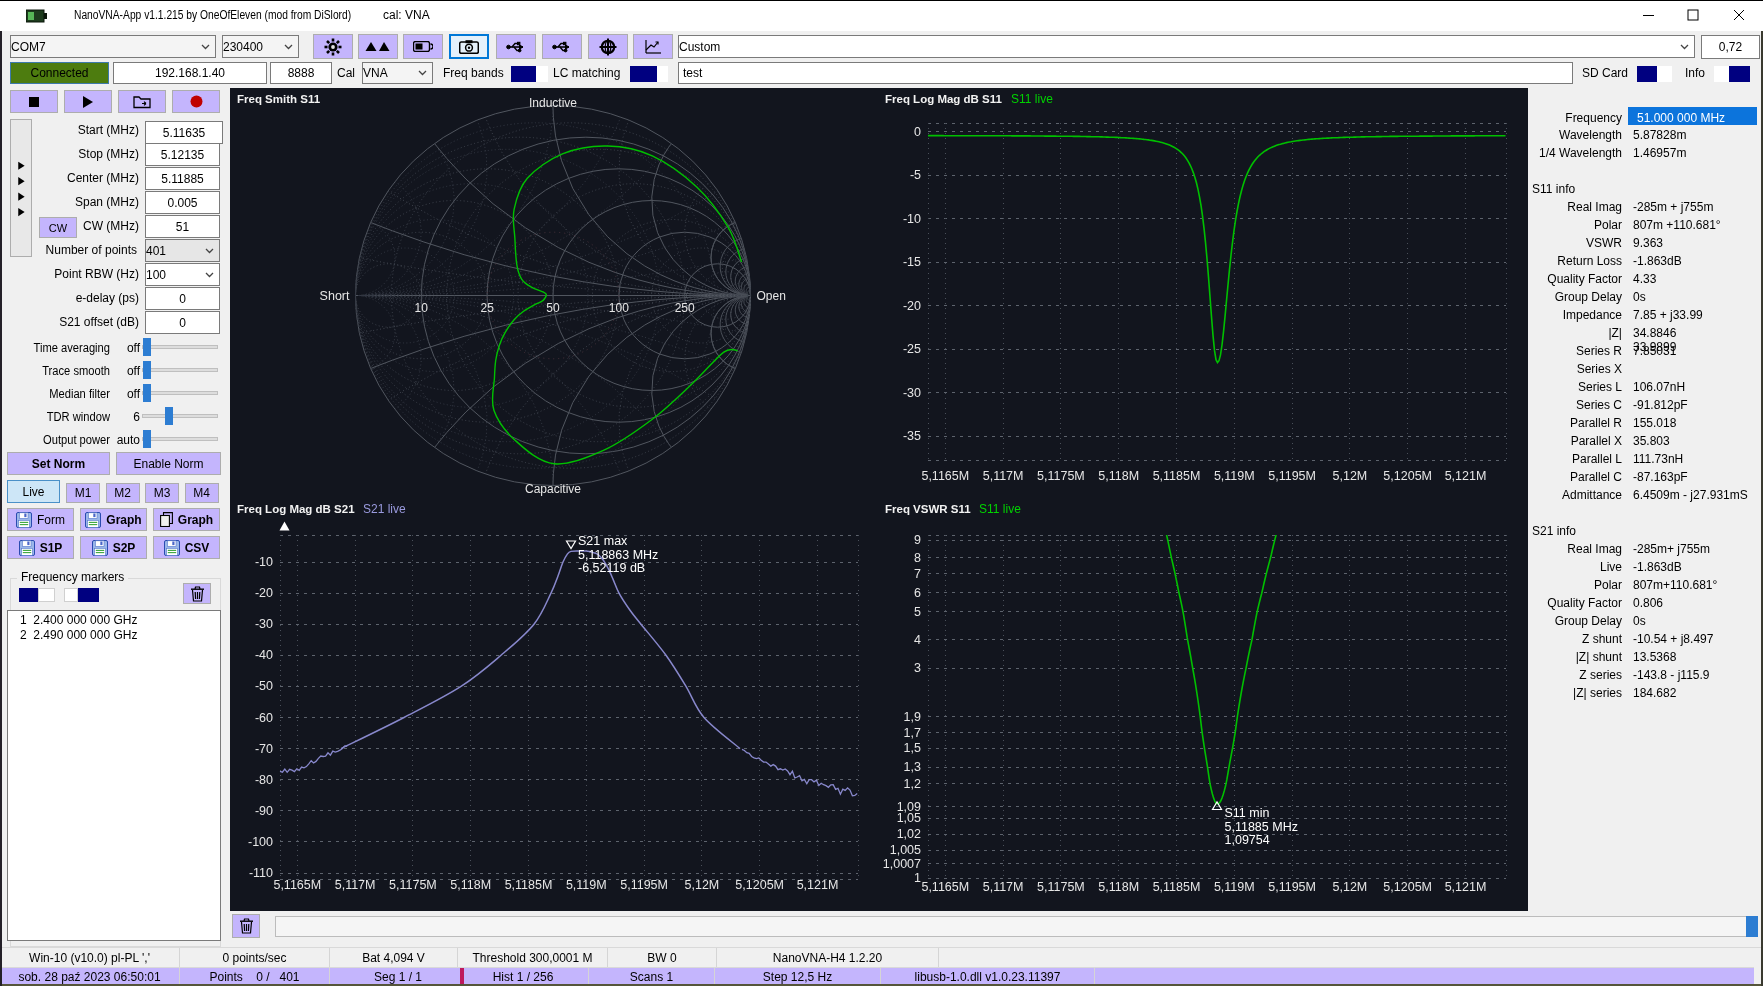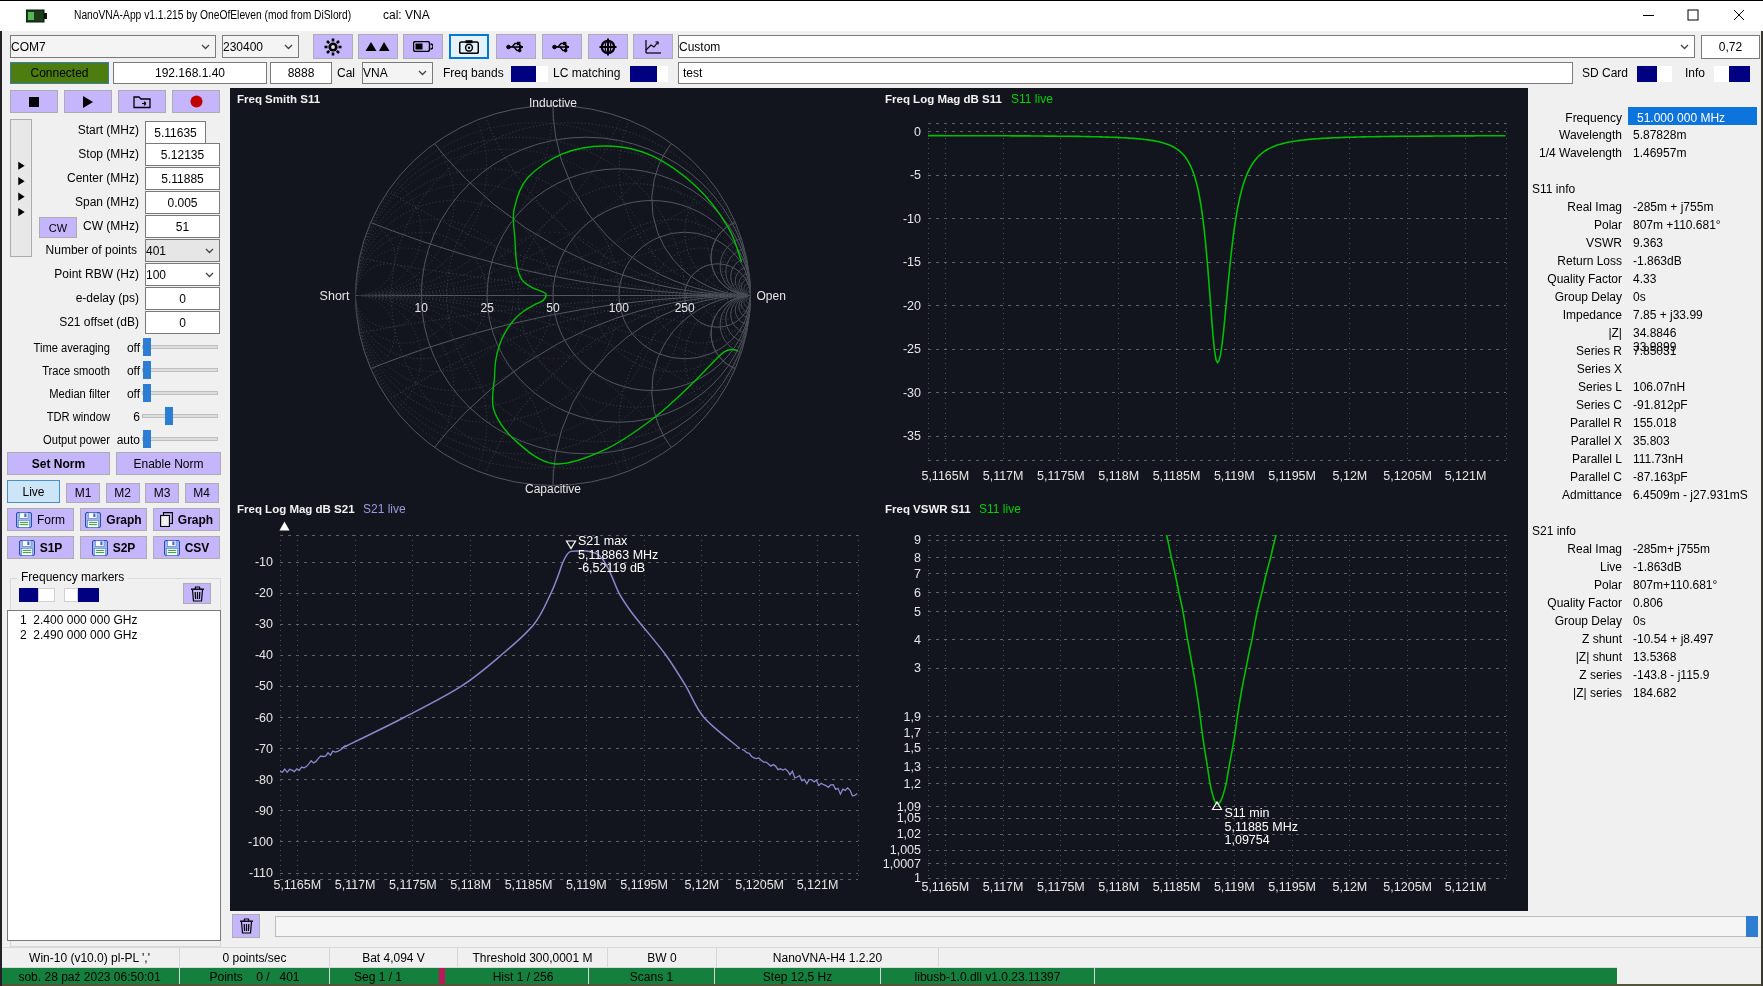--- a/index.html
+++ b/index.html
@@ -168,21 +168,21 @@
   </div>
 <div class="btn" style="left:10px;top:119px;width:22px;height:138px;background:#e8e8e8">
     <svg width="22" height="138" viewBox="0 0 22 138">
       <path d="M8 40 l7 4.5 l-7 4.5 Z" fill="#000"></path>
       <path d="M8 57 l7 4.5 l-7 4.5 Z" fill="#000"></path>
       <path d="M8 74 l7 4.5 l-7 4.5 Z" fill="#000"></path>
       <path d="M8 91 l7 4.5 l-7 4.5 Z" fill="#000"></path>
     </svg>
   </div>
 <div class="lblr" style="right:1624px;top:123px;width:110px">Start (MHz)</div>
-<div class="inp" style="left:145px;top:121px;width:61px;height:23px">5.11635</div>
+<div class="inp" style="left:145px;top:121px;width:78px;height:23px">5.11635</div>
 <div class="lblr" style="right:1624px;top:147px;width:110px">Stop (MHz)</div>
 <div class="inp" style="left:145px;top:143px;width:75px;height:23px">5.12135</div>
 <div class="lblr" style="right:1624px;top:171px;width:110px">Center (MHz)</div>
 <div class="inp" style="left:145px;top:167px;width:75px;height:23px">5.11885</div>
 <div class="lblr" style="right:1624px;top:195px;width:110px">Span (MHz)</div>
 <div class="inp" style="left:145px;top:191px;width:75px;height:23px">0.005</div>
 <div class="lblr" style="right:1624px;top:219px;width:110px">CW (MHz)</div>
 <div class="inp" style="left:145px;top:215px;width:75px;height:23px">51</div>
 <div class="btn" style="left:39px;top:217px;width:38px;height:21px;font-size:11px">CW</div>
 <div class="lblr" style="right:1626px;top:243px;width:130px">Number of points</div>
@@ -652,23 +652,23 @@
 <div style="position:absolute;left:1746px;top:916px;width:12px;height:21px;background:#2d7dd2"></div>
 <div style="position:absolute;left:0;top:947px;width:1763px;height:1px;background:#d9d9d9"></div>
 <div class="abs" style="left:0;top:948px;width:1763px;height:19px;background:#f0f0f0">
     <div class="cell" style="left:0px;width:180px;border-right:1px solid #d5d5d5">Win-10 (v10.0) pl-PL ','</div>
     <div class="cell" style="left:180px;width:150px;border-right:1px solid #d5d5d5">0 points/sec</div>
     <div class="cell" style="left:330px;width:128px;border-right:1px solid #d5d5d5">Bat 4,094 V</div>
     <div class="cell" style="left:458px;width:150px;border-right:1px solid #d5d5d5">Threshold 300,0001 M</div>
     <div class="cell" style="left:608px;width:109px;border-right:1px solid #d5d5d5">BW 0</div>
     <div class="cell" style="left:717px;width:222px;border-right:1px solid #d5d5d5">NanoVNA-H4 1.2.20</div>
   </div>
-<div class="abs" style="left:0;top:967px;width:1617px;height:18px;background:#15803d;border-top:1px solid #d9d9d9">
+<div class="abs" style="left:0;top:967px;width:1754px;height:18px;background:#c4b5fd;border-top:1px solid #d9d9d9">
     <div class="cell" style="left:0px;width:180px;border-right:1px solid #d5d5d5">sob. 28 paź 2023 06:50:01</div>
     <div class="cell" style="left:180px;width:150px;border-right:1px solid #d5d5d5">Points&nbsp;&nbsp;&nbsp;&nbsp;0 /&nbsp;&nbsp;&nbsp;401</div>
-    <div class="cell" style="left:317px;width:128px;border-right:6px solid #be185d">Seg 1 / 1</div>
+    <div class="cell" style="left:336px;width:128px;border-right:4px solid #be185d">Seg 1 / 1</div>
     <div class="cell" style="left:458px;width:131px;border-right:1px solid #d5d5d5">Hist 1 / 256</div>
     <div class="cell" style="left:589px;width:126px;border-right:1px solid #d5d5d5">Scans 1</div>
     <div class="cell" style="left:715px;width:166px;border-right:1px solid #d5d5d5">Step 12,5 Hz</div>
     <div class="cell" style="left:881px;width:214px;border-right:1px solid #d5d5d5">libusb-1.0.dll v1.0.23.11397</div>
   </div>
 <div style="position:absolute;left:0;top:984px;width:1763px;height:2px;background:#55553a"></div>
 <div style="position:absolute;left:0;top:31px;width:2px;height:955px;background:#242028"></div>
 <div style="position:absolute;left:1761px;top:31px;width:2px;height:955px;background:#3a3a30"></div>
 </body></html>

